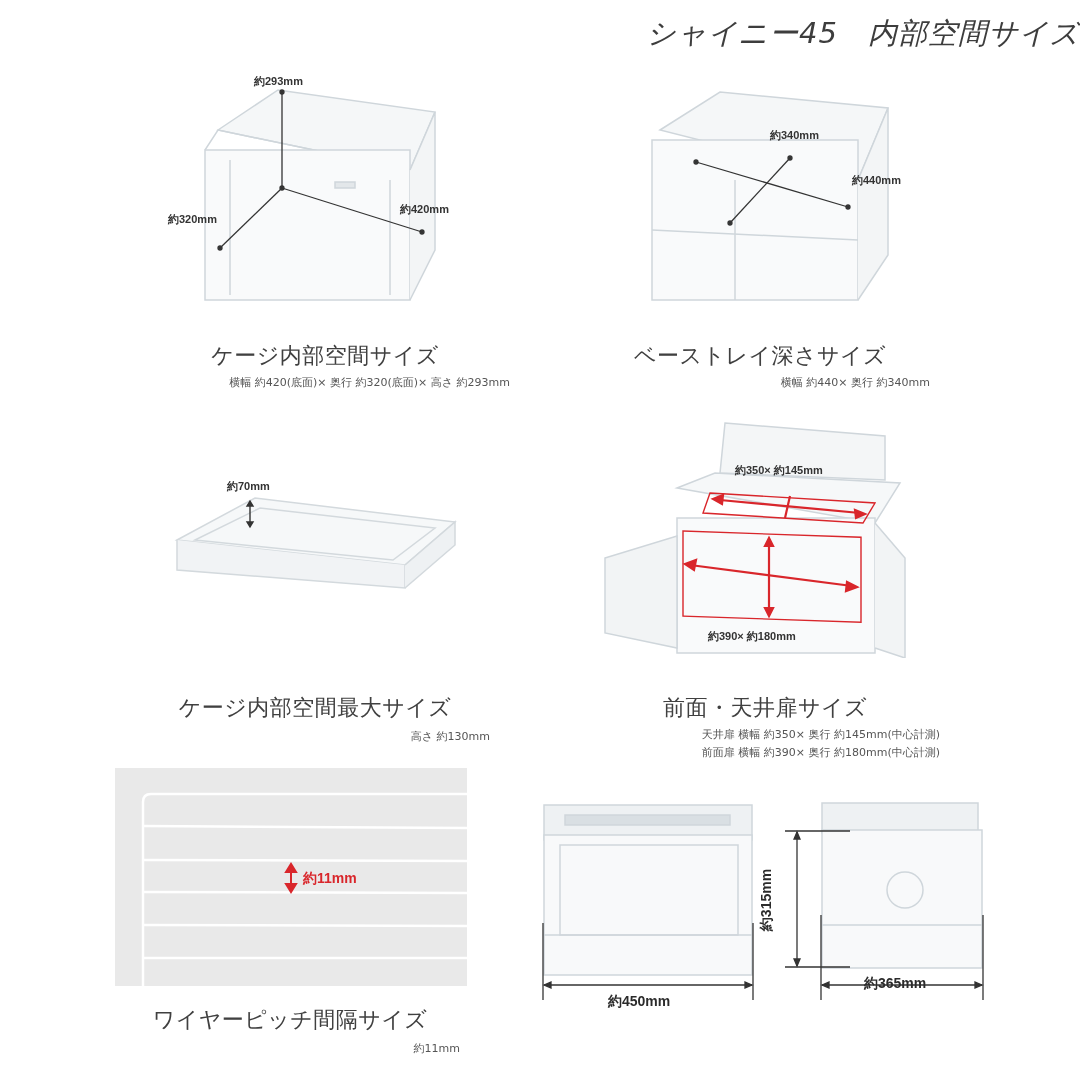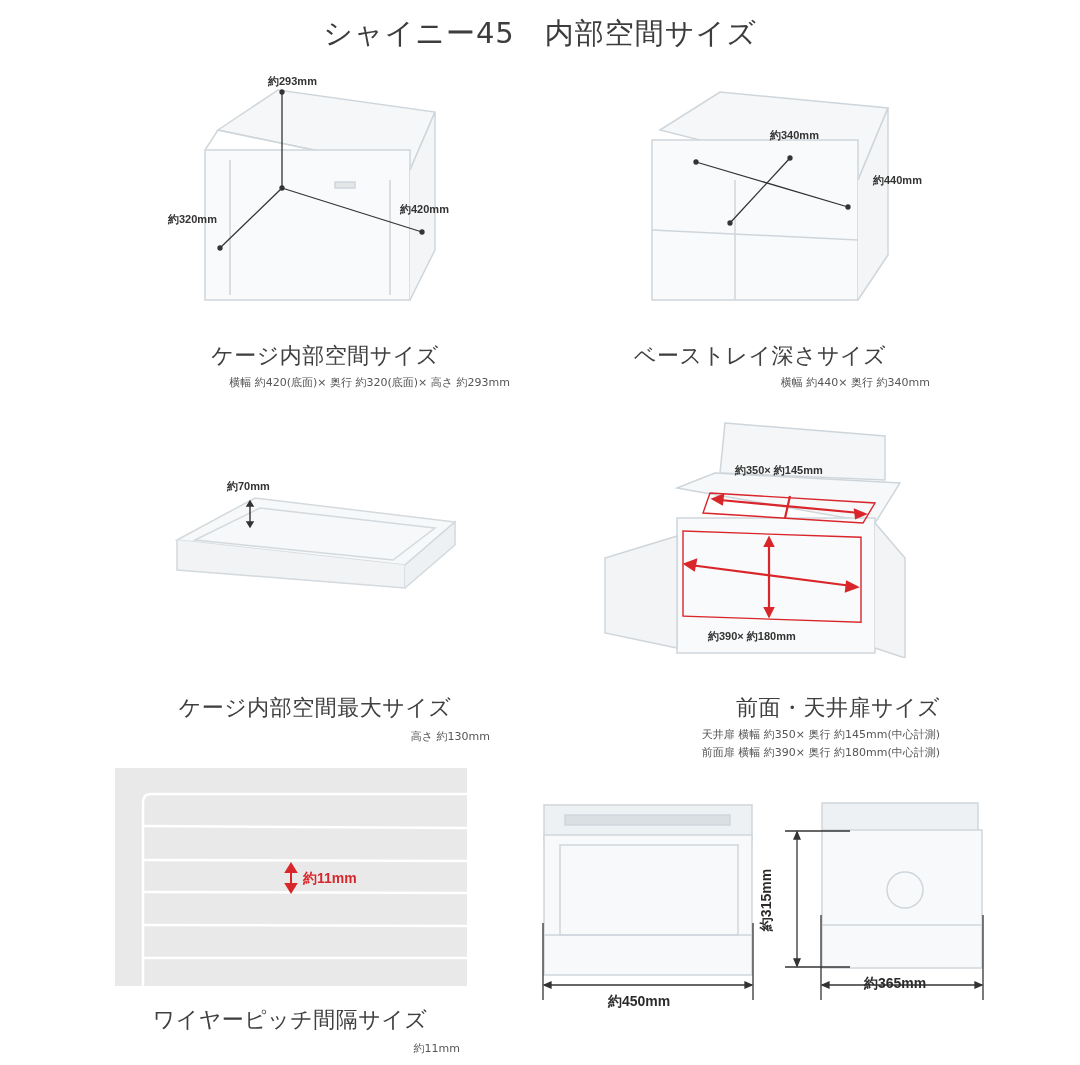--- a/index.html
+++ b/index.html
@@ -1,19 +1,19 @@
 <!DOCTYPE html>
 <html><head>
   <meta charset="utf-8">
   <style>
     * { box-sizing: border-box; margin: 0; padding: 0; }
     html, body { width: 1080px; height: 1065px; background: #ffffff; overflow: hidden; }
     body { position: relative; font-family: "DejaVu Sans", "Liberation Sans", sans-serif; color: #444; }
     .abs { position: absolute; }
-    .title { left: 0; width: 1080px; top: 14px; text-align: center; font-size: 29px; color: #3d3d3d; letter-spacing: 1px; }
+    .title { left: 0; width: 1080px; top: 14px; text-align: right; font-size: 29px; color: #3d3d3d; letter-spacing: 1px; font-style: italic; }
     .cap-title { font-size: 22px; color: #404040; text-align: center; white-space: nowrap; letter-spacing: 0.5px; }
     .cap-sub { font-size: 11px; color: #555; text-align: right; white-space: nowrap; line-height: 17px; }
     .label { font-size: 11px; font-weight: bold; color: #333; white-space: nowrap; font-family: "Liberation Sans", sans-serif; }
     .label-red { font-size: 14px; font-weight: bold; color: #d9262b; white-space: nowrap; font-family: "Liberation Sans", sans-serif; }
     .label-dark { font-size: 14px; font-weight: bold; color: #2b2b2b; white-space: nowrap; font-family: "Liberation Sans", sans-serif; }
     .figure svg { display: block; }
     .wire-panel { background: #e9e9e9; }
   </style>
 </head>
 <body>
@@ -34,21 +34,21 @@
     <g stroke="#333" stroke-width="1.3" fill="#333">
       <line x1="122" y1="22" x2="122" y2="118"></line>
       <circle cx="122" cy="22" r="2"></circle>
       <line x1="122" y1="118" x2="60" y2="178"></line>
       <circle cx="60" cy="178" r="2"></circle>
       <line x1="122" y1="118" x2="262" y2="162"></line>
       <circle cx="262" cy="162" r="2"></circle>
       <circle cx="122" cy="118" r="2"></circle>
     </g>
   </svg>
-  <div class="abs label" style="left:108px; top:4px;">約293mm</div>
+  <div class="abs label" style="left:94px; top:4px;">約293mm</div>
   <div class="abs label" style="left:8px; top:142px;">約320mm</div>
   <div class="abs label" style="left:240px; top:132px;">約420mm</div>
 </div>
 <div class="abs cap-title" style="left:140px; width:370px; top:341px;">ケージ内部空間サイズ</div>
 <div class="abs cap-sub" style="left:140px; width:370px; top:374px;">横幅 約420(底面)× 奥行 約320(底面)× 高さ 約293mm</div>
 
 <div class="abs figure" style="left:630px; top:70px; width:300px; height:250px;">
   <svg width="300" height="250" viewBox="0 0 300 250">
     <g fill="none" stroke="#cfd6db" stroke-width="1.5">
       <path d="M30 60 L90 22 L258 38 L228 110 Z" fill="#f5f7f8"></path>
@@ -60,21 +60,21 @@
     <g stroke="#333" stroke-width="1.3" fill="#333">
       <line x1="66" y1="92" x2="218" y2="137"></line>
       <circle cx="66" cy="92" r="2"></circle>
       <circle cx="218" cy="137" r="2"></circle>
       <line x1="160" y1="88" x2="100" y2="153"></line>
       <circle cx="160" cy="88" r="2"></circle>
       <circle cx="100" cy="153" r="2"></circle>
     </g>
   </svg>
   <div class="abs label" style="left:140px; top:58px;">約340mm</div>
-  <div class="abs label" style="left:209px; top:103px;padding-left:34px;">約440mm</div>
+  <div class="abs label" style="left:188px; top:103px;padding-left:34px;">約440mm</div>
 </div>
 <div class="abs cap-title" style="left:590px; width:340px; top:341px;">ベーストレイ深さサイズ</div>
 <div class="abs cap-sub" style="left:590px; width:340px; top:374px;">横幅 約440× 奥行 約340mm</div>
 
 <div class="abs figure" style="left:165px; top:470px; width:300px; height:120px;">
   <svg width="300" height="120" viewBox="0 0 300 120">
     <g fill="none" stroke="#d3d9dd" stroke-width="1.5">
       <path d="M12 70 L90 28 L290 52 L240 95 Z" fill="#f6f8f9"></path>
       <path d="M12 70 L12 100 L240 118 L240 95" fill="#f1f3f5"></path>
       <path d="M240 95 L290 52 L290 75 L240 118" fill="#eef1f3"></path>
@@ -113,21 +113,21 @@
       <path d="M90 146 L101 142 L99 152 Z"></path>
       <path d="M262 169 L252 164 L251 173 Z"></path>
       <line x1="174" y1="124" x2="174" y2="194"></line>
       <path d="M170 128 L174 120 L178 128 Z"></path>
       <path d="M170 190 L174 198 L178 190 Z"></path>
     </g>
   </svg>
   <div class="abs label" style="left:140px; top:45px;">約350× 約145mm</div>
   <div class="abs label" style="left:113px; top:211px;">約390× 約180mm</div>
 </div>
-<div class="abs cap-title" style="left:590px; width:350px; top:693px;text-align:right;">前面・天井扉サイズ</div>
+<div class="abs cap-title" style="left:590px; width:350px; top:693px;">前面・天井扉サイズ</div>
 <div class="abs cap-sub" style="left:590px; width:350px; top:726px;">天井扉 横幅 約350× 奥行 約145mm(中心計測)</div>
 <div class="abs cap-sub" style="left:590px; width:350px; top:744px;">前面扉 横幅 約390× 奥行 約180mm(中心計測)</div>
 
 <div class="abs wire-panel" style="left:115px; top:768px; width:352px; height:218px;">
   <svg width="352" height="218" viewBox="0 0 352 218">
     <g fill="none" stroke="#ffffff" stroke-width="2.5">
       <path d="M28 218 L28 34 Q28 26 36 26 L352 26"></path>
       <line x1="28" y1="58" x2="352" y2="60"></line>
       <line x1="28" y1="92" x2="352" y2="93"></line>
       <line x1="28" y1="124" x2="352" y2="125"></line>

